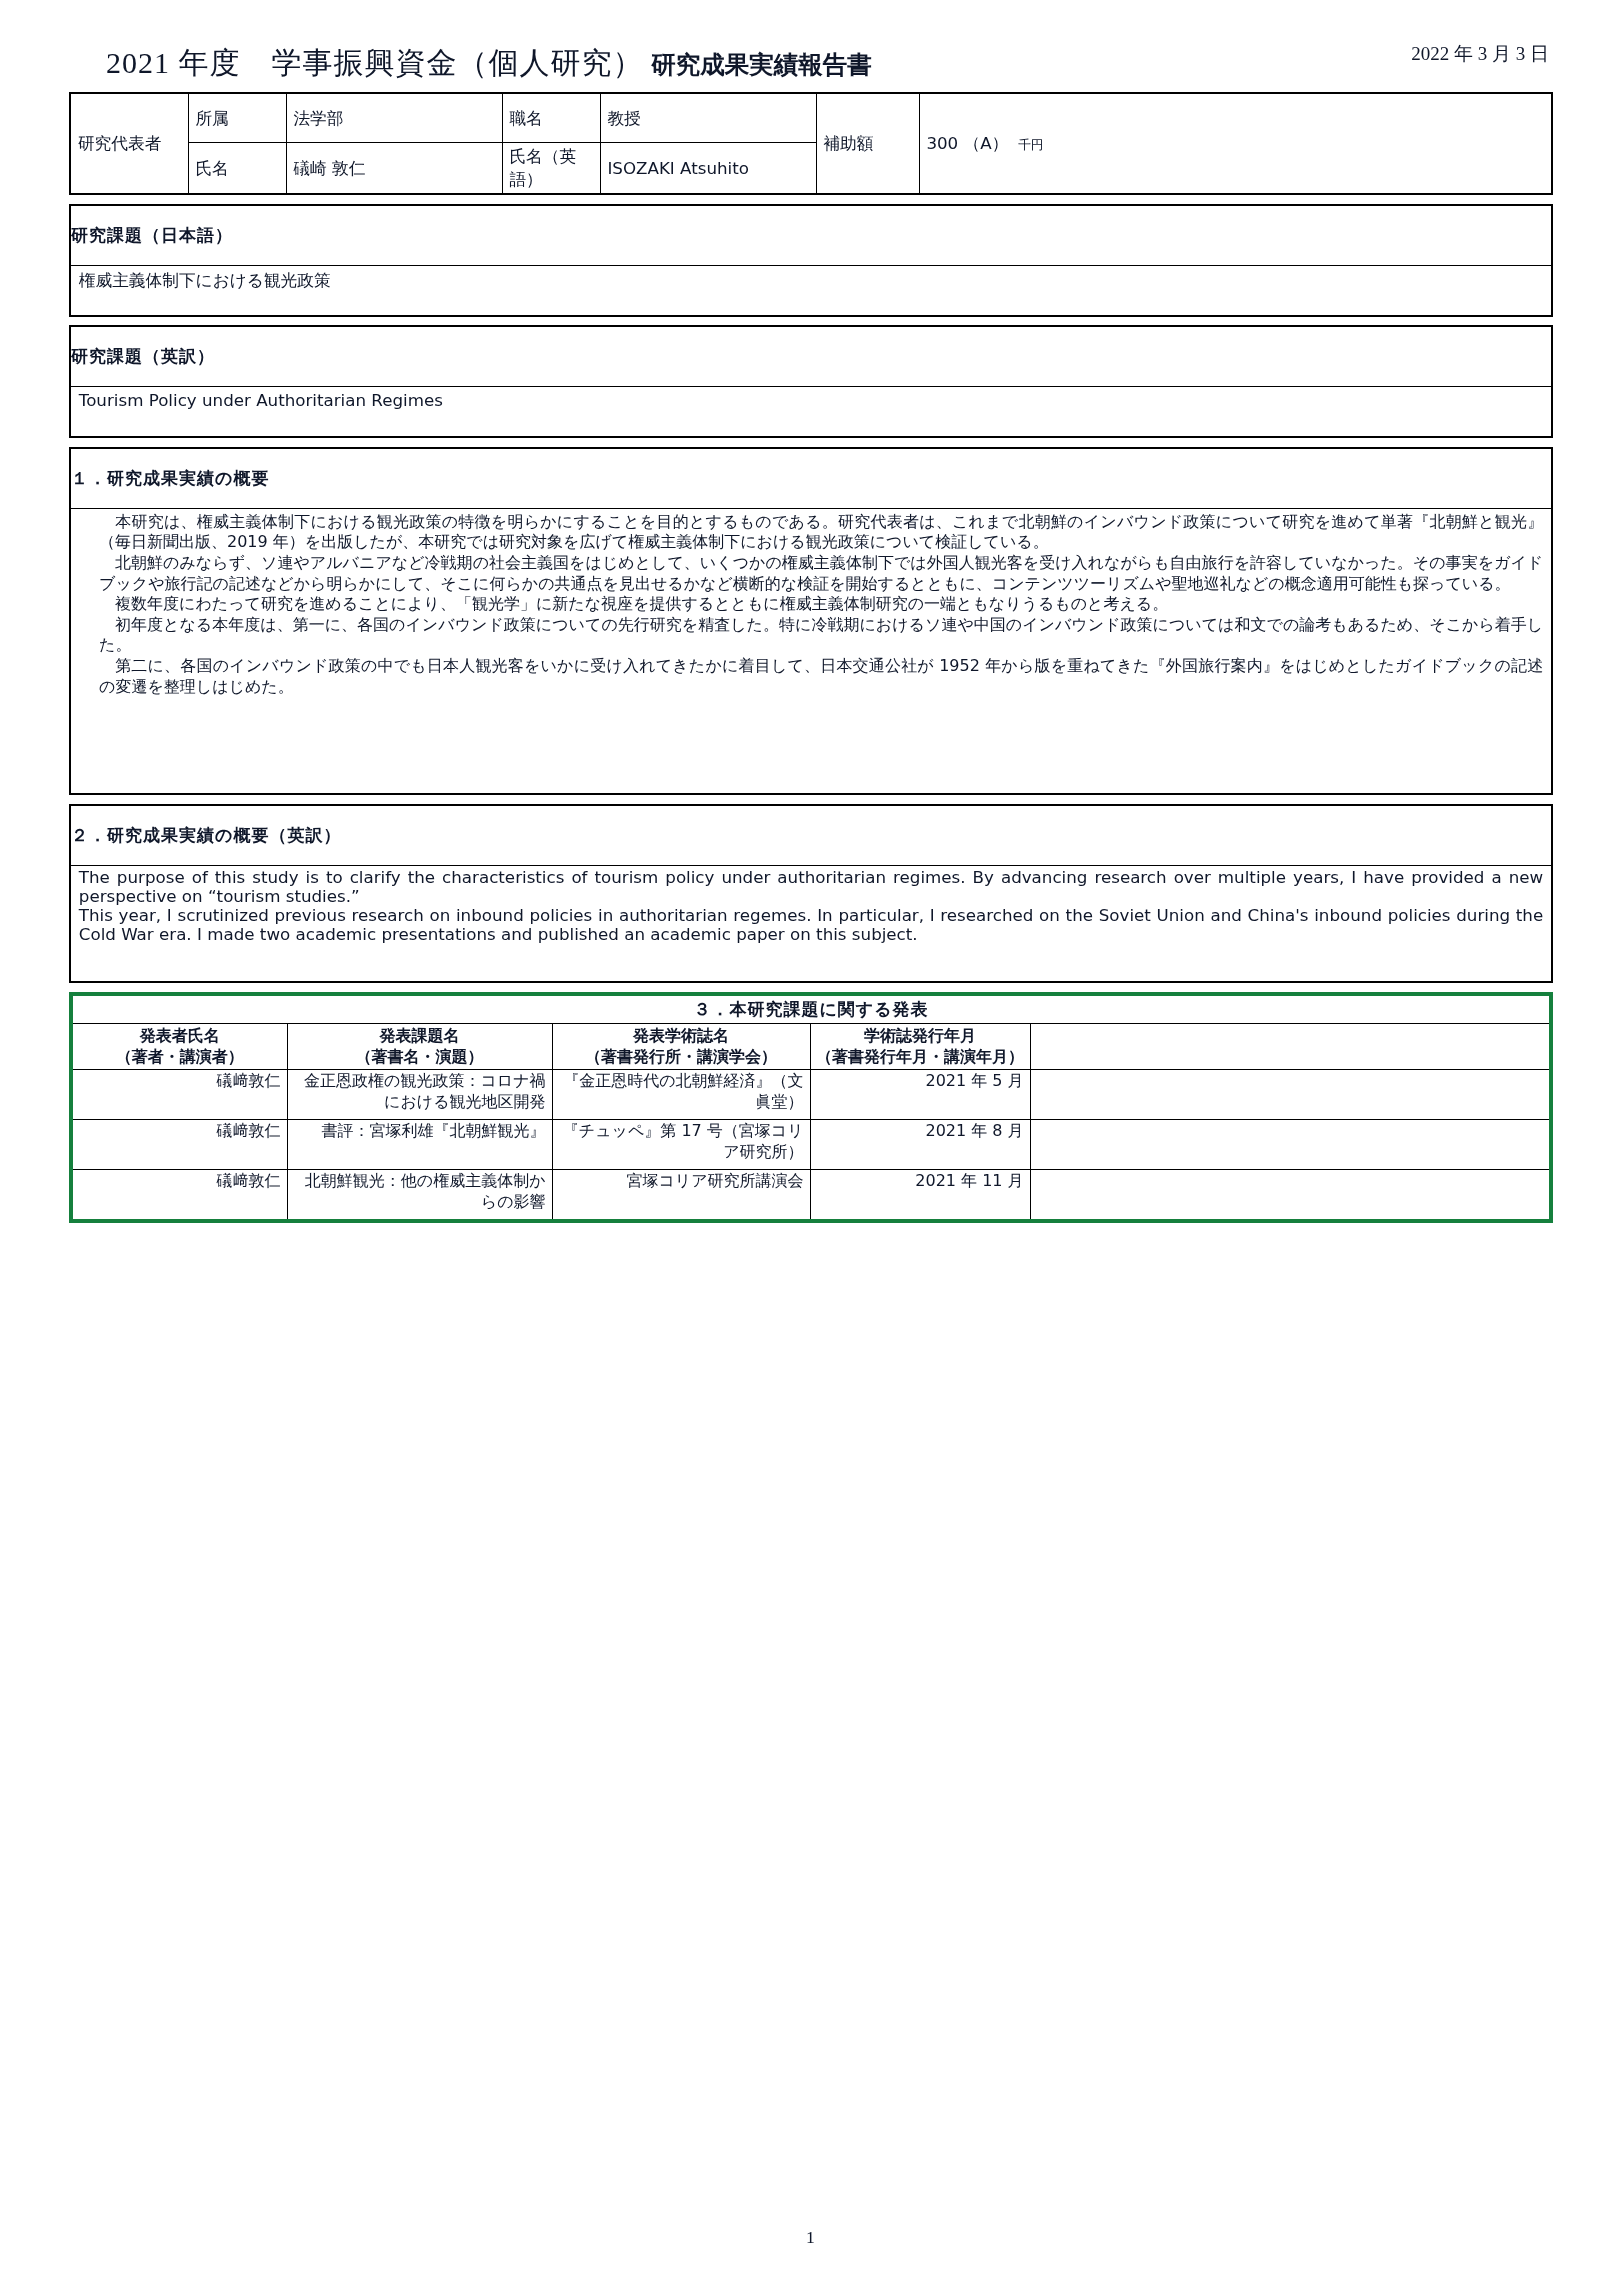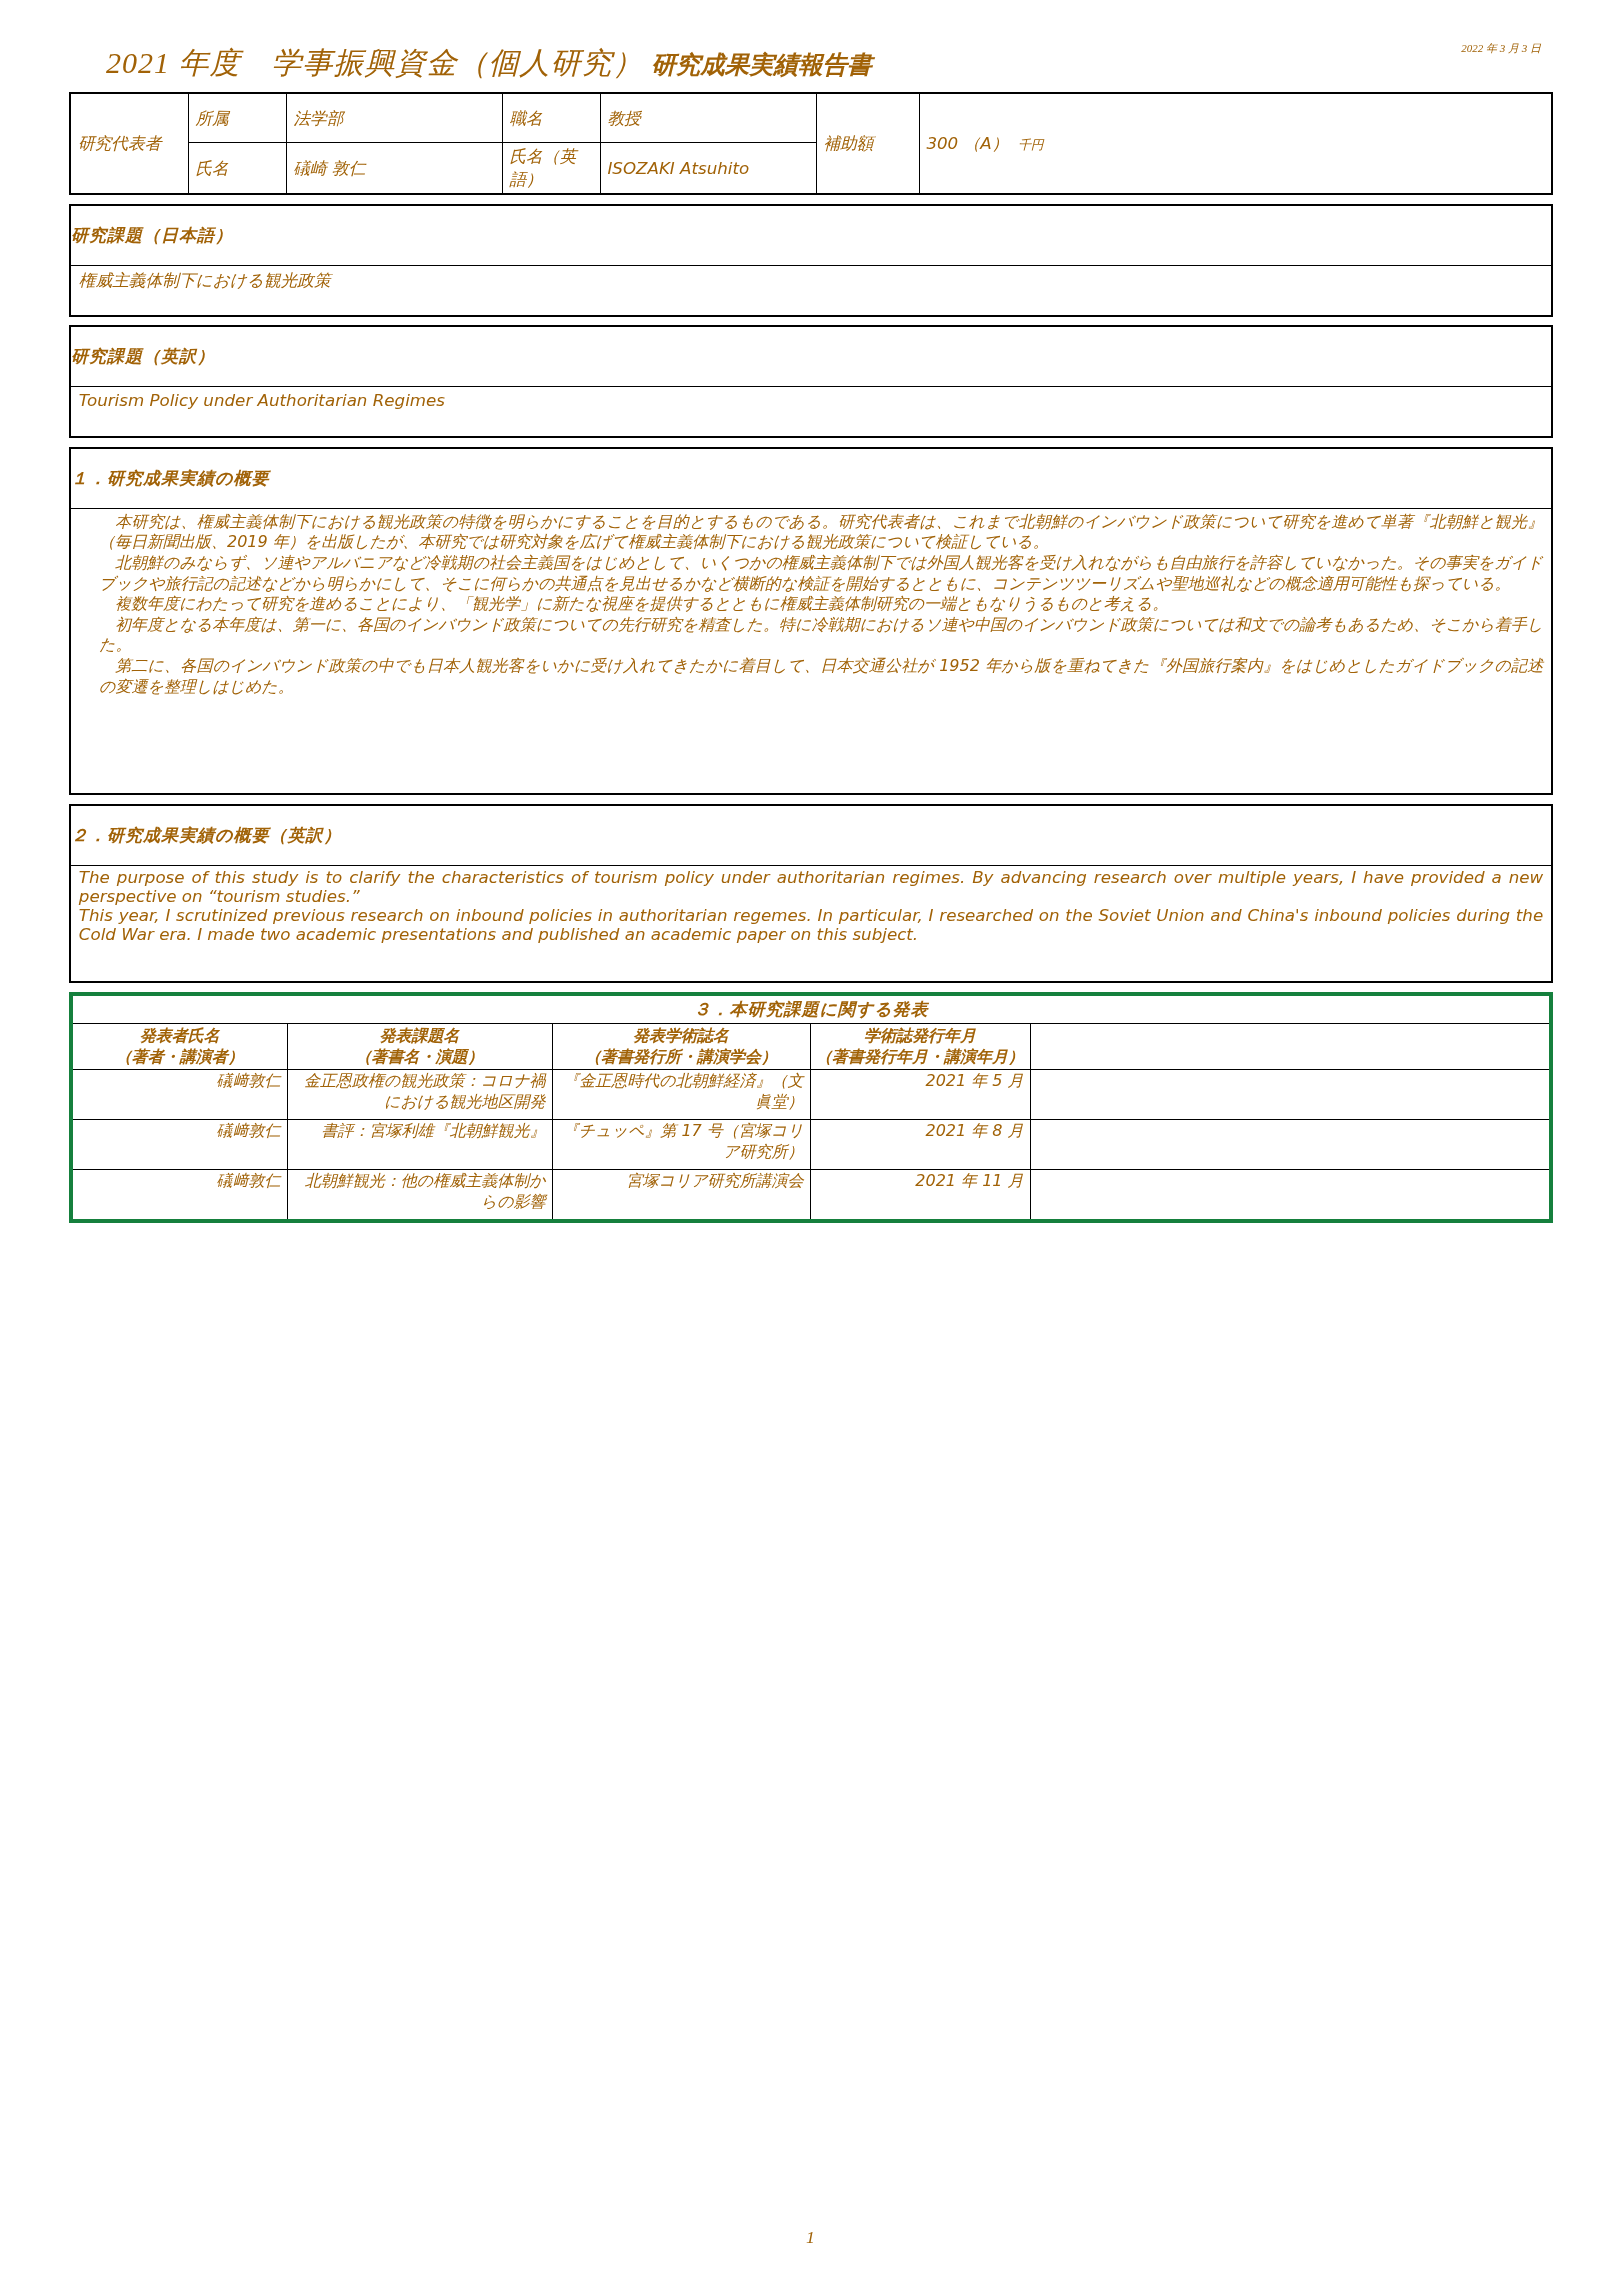--- a/index.html
+++ b/index.html
@@ -1,36 +1,36 @@
 <!DOCTYPE html>
 <html lang="ja"><head>
 <meta charset="utf-8">
 <style>
   html,body{margin:0;padding:0;background:#9a9a9a;}
   .page{
     width:1621px;height:2293px;background:#ffffff;position:relative;
-    font-family:"DejaVu Sans","Liberation Sans",sans-serif;color:#a16207;
-    margin:0 auto;overflow:hidden;font-style:italic;
+    font-family:"DejaVu Sans","Liberation Sans",sans-serif;color:#0f172a;
+    margin:0 auto;overflow:hidden;
   }
   .doc{position:absolute;left:69px;top:39px;width:1484px;}
 
   
   .doc-header{position:relative;height:53px;}
   .doc-title{
     position:absolute;left:37px;top:3.9px;white-space:nowrap;
     font-family:"Liberation Serif","DejaVu Serif",serif;
     font-size:30px;letter-spacing:1px;
   }
   .doc-title .sub{
     font-family:"DejaVu Sans","Liberation Sans",sans-serif;
     font-weight:bold;font-size:24.5px;margin-left:7.8px;letter-spacing:0;
   }
   .doc-date{
-    position:absolute;right:12px;top:2px;
-    font-family:"Liberation Serif","DejaVu Serif",serif;font-size:11px;
+    position:absolute;right:4px;top:2px;
+    font-family:"Liberation Serif","DejaVu Serif",serif;font-size:19px;
   }
 
   
   table.info{width:100%;border-collapse:collapse;table-layout:fixed;border:2px solid #000;}
   table.info td{border:1px solid #000;font-size:16.7px;padding:2px 6.9px;height:44px;overflow:hidden;}
   td.c{text-align:left;}
   .small-unit{font-size:12.7px;margin-left:9.8px;}
 
   
   .block{border:2px solid #000;margin-top:8.8px;}

